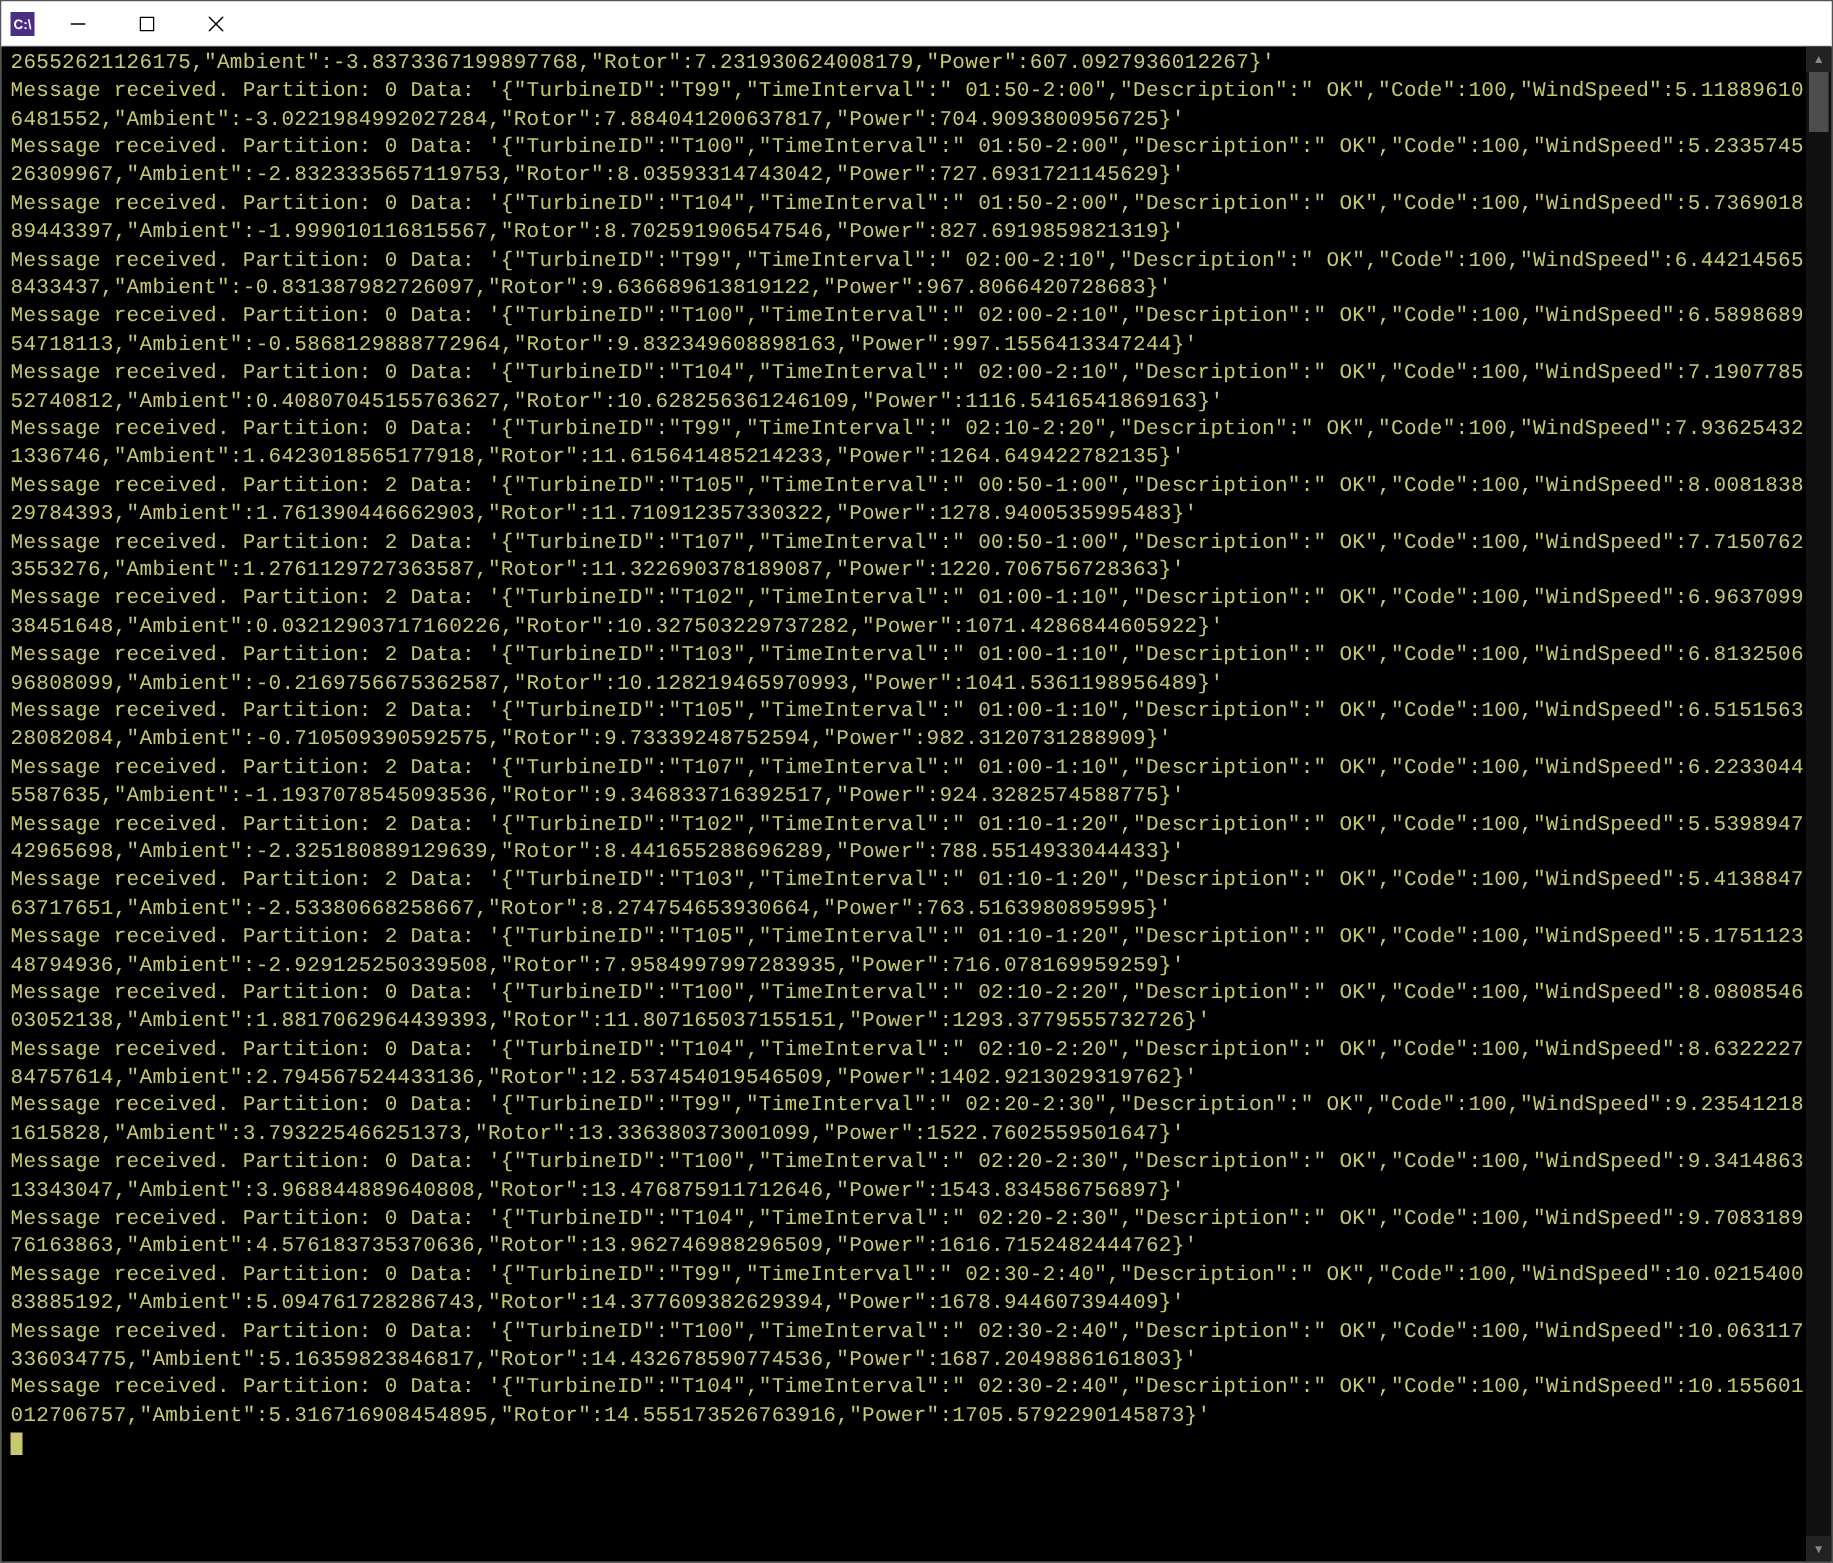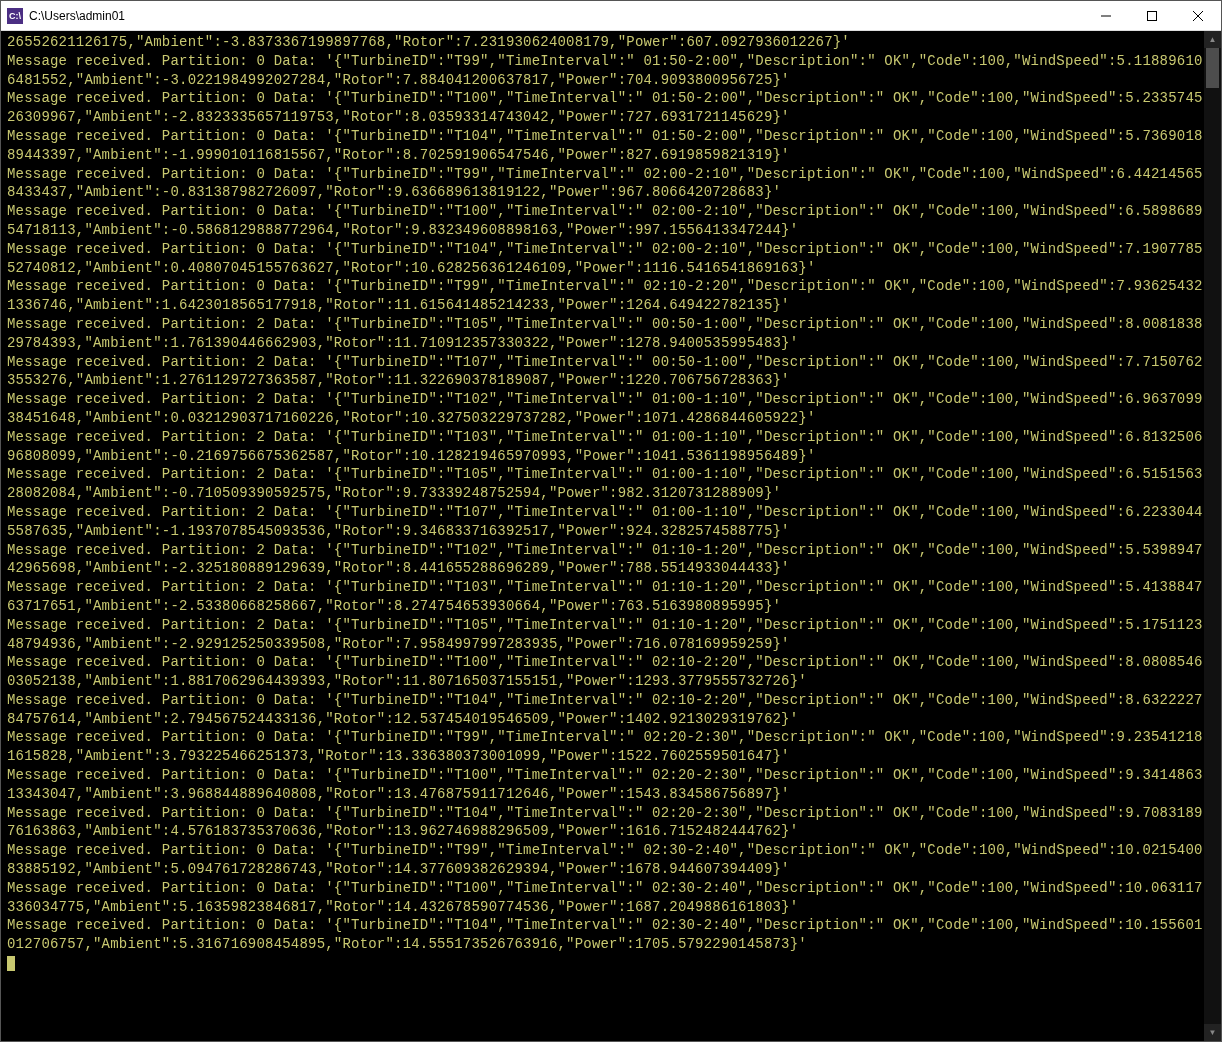--- a/index.html
+++ b/index.html
@@ -118,21 +118,20 @@
     background: #c8c870;
     vertical-align: middle;
   }
 </style>
 </head>
 <body>
 
 <div class="window">
   <div class="titlebar">
     <div class="app-icon">C:\</div>
-    <div class="titlebar-title">C:\Users\admin01</div>
     <div class="win-controls">
       <button class="win-btn">
         <svg viewBox="0 0 10 10">
             <line x1="0" y1="5" x2="10" y2="5" stroke="#000" stroke-width="1"></line>
           </svg>
       </button>
       <button class="win-btn">
         <svg viewBox="0 0 10 10">
             <rect x="0.5" y="0.5" width="9" height="9" fill="none" stroke="#000" stroke-width="1"></rect>
           </svg>

